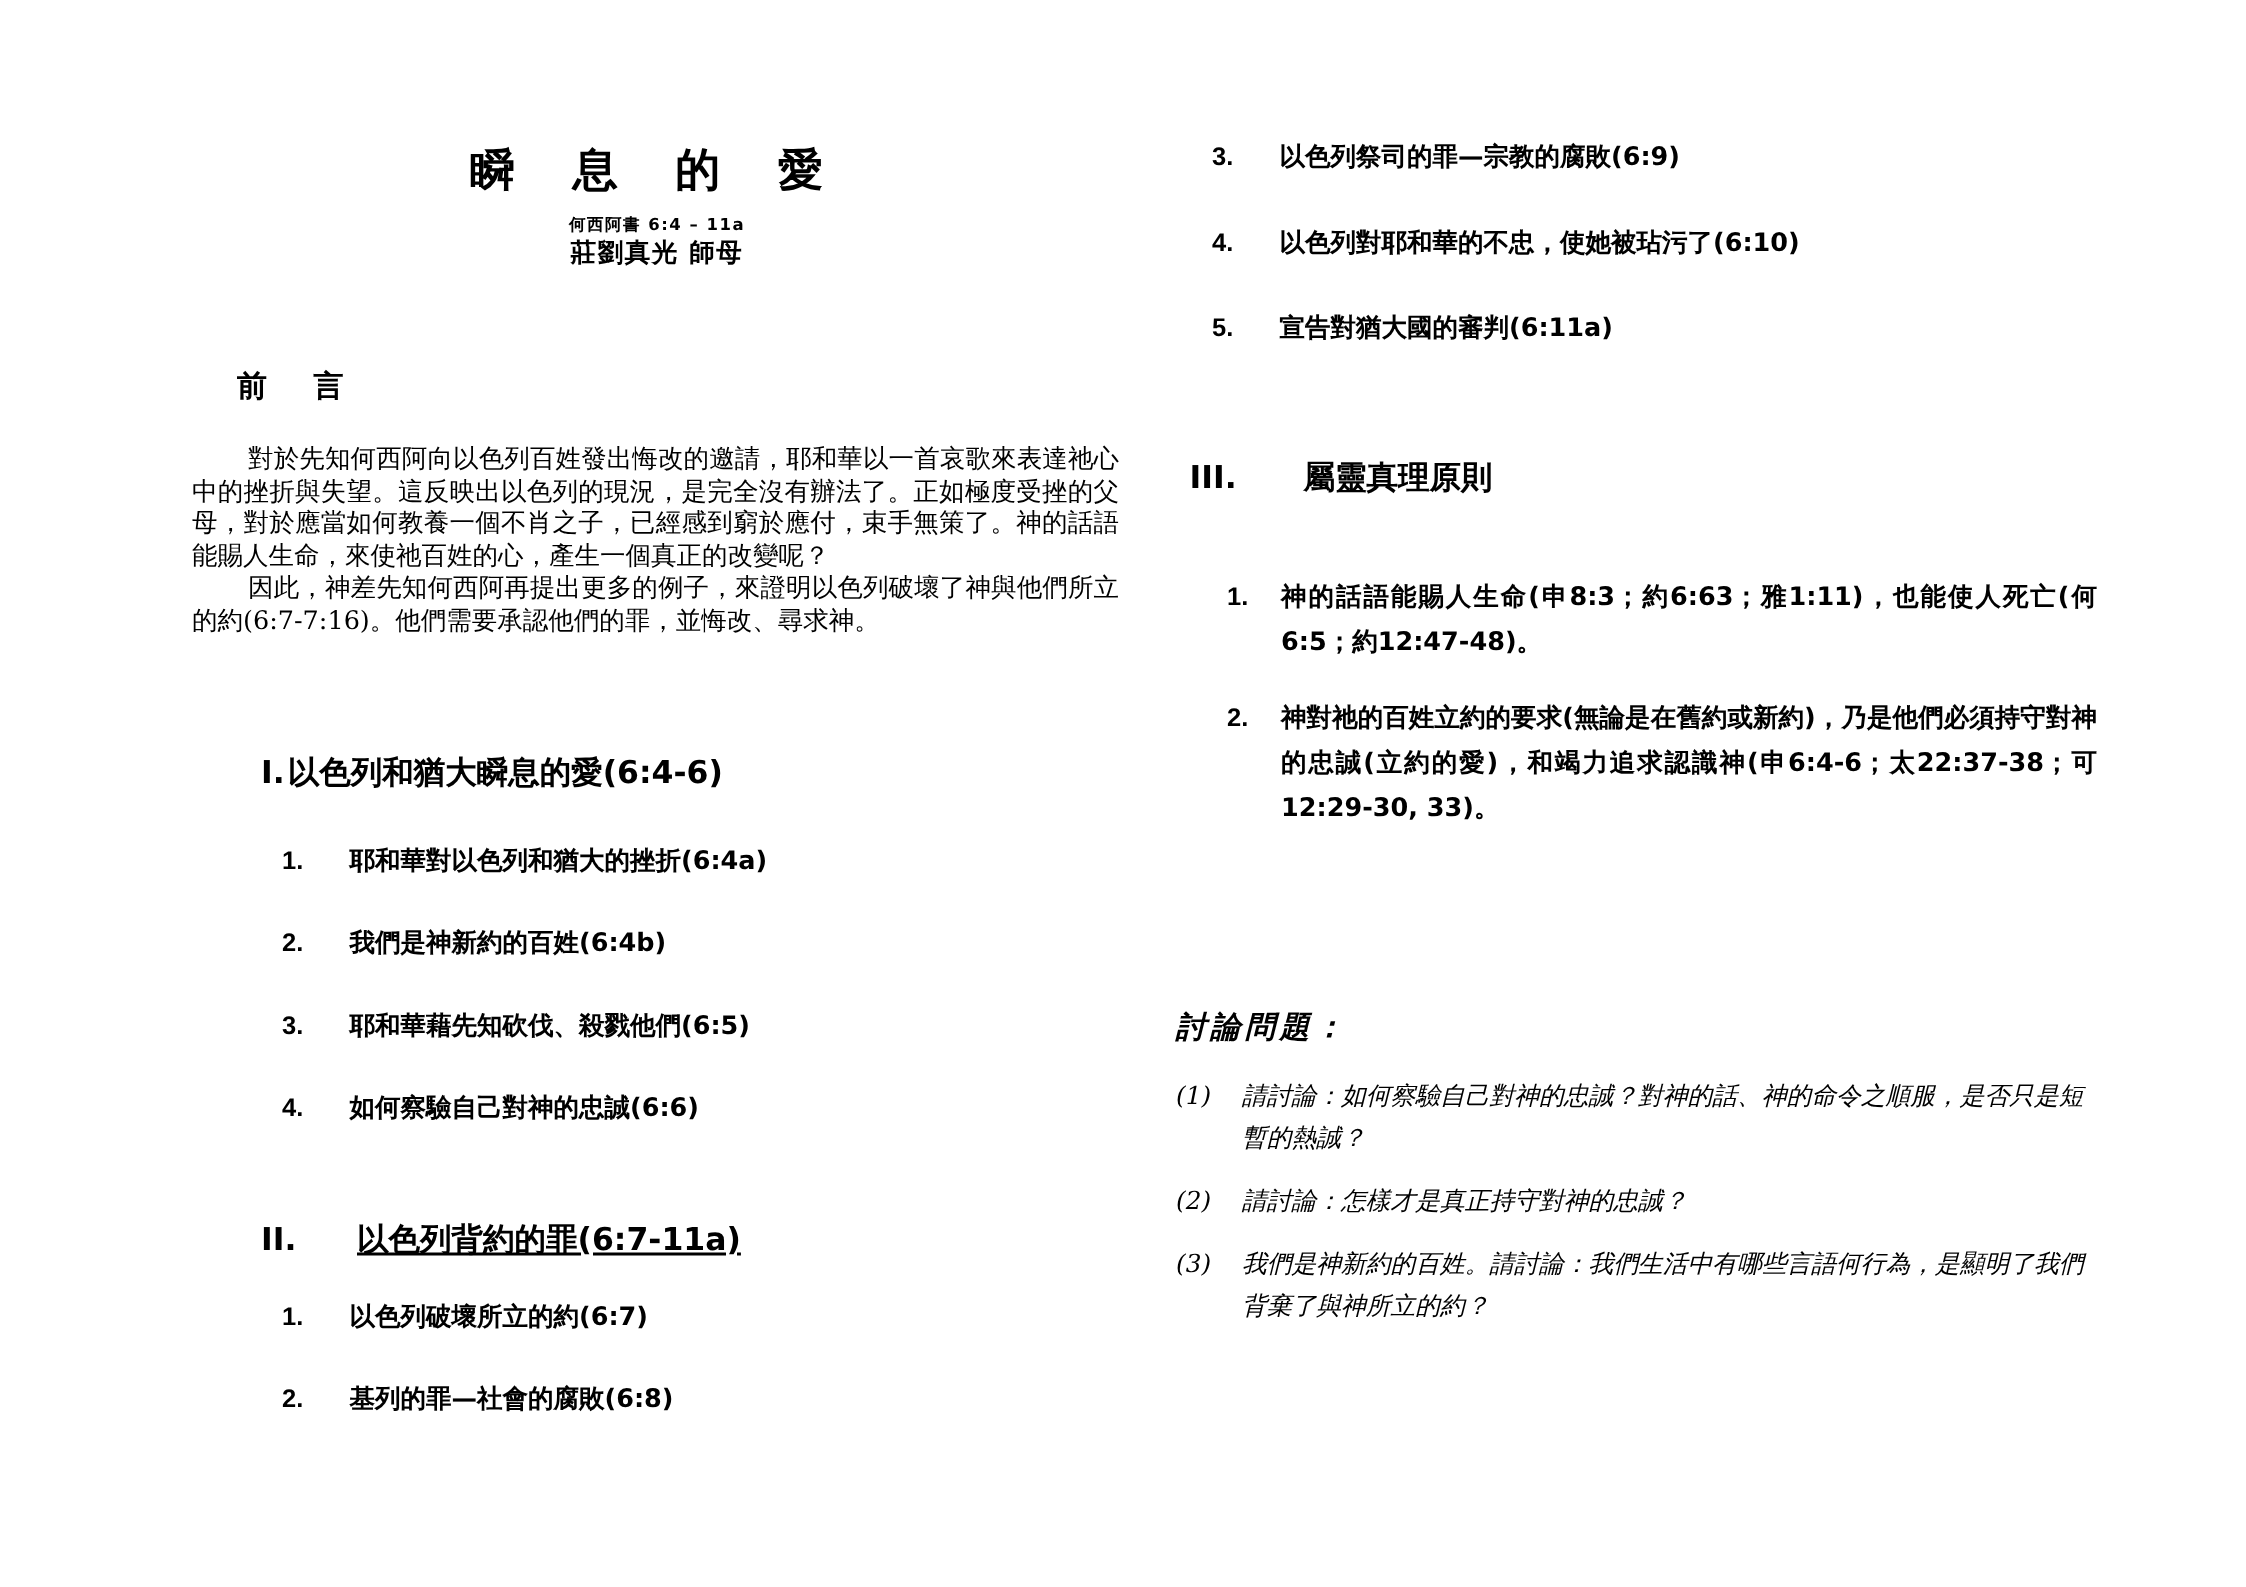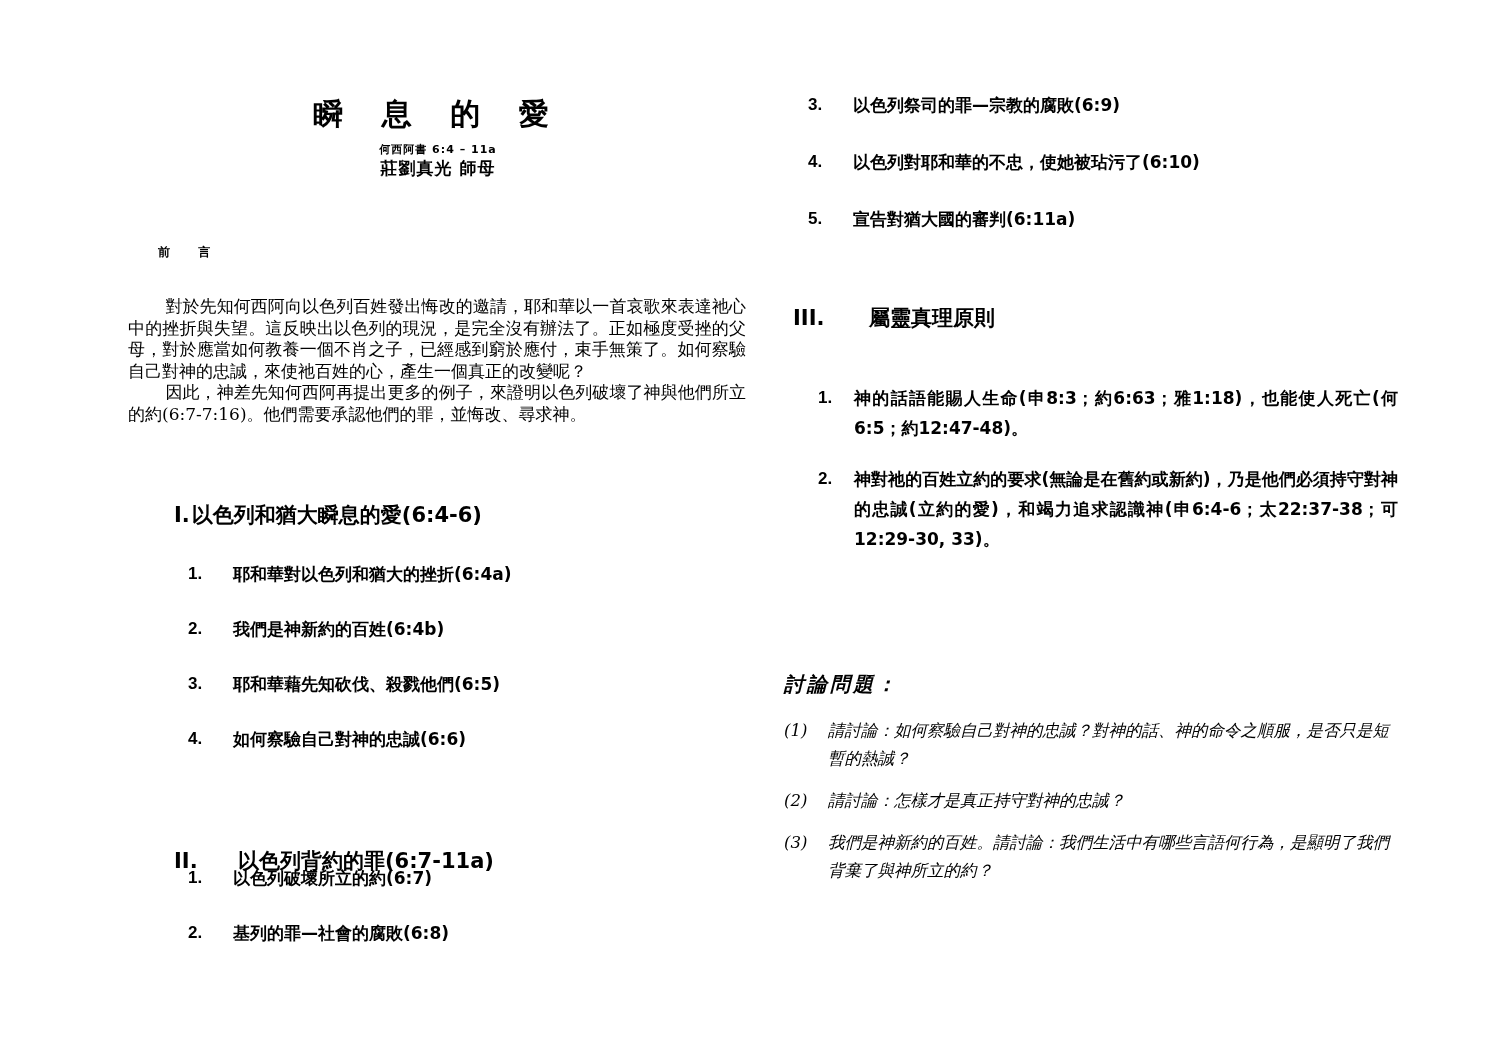--- a/index.html
+++ b/index.html
@@ -41,21 +41,21 @@
     font-size: 17px;
     margin-top: 0;
     letter-spacing: 1px;
   }
 
   
   .preface-heading {
     left: 158px; top: 244px;
     font-family: "DejaVu Sans", "Liberation Sans", sans-serif;
     font-weight: bold;
-    font-size: 12px;
+    font-size: 20px;
     letter-spacing: 12px;
   }
   .preface-body { left: 128px; top: 296px; width: 618px; }
   .preface-body p {
     margin: 0;
     font-size: 17px;
     line-height: 21.5px;
     text-align: justify;
     text-indent: 2.2em;
   }
@@ -84,21 +84,21 @@
   .item .num {
     flex: 0 0 45px;
     font-family: "Liberation Sans", sans-serif;
   }
   .item .txt { flex: 1 1 auto; }
 
   .s1-items { left: 188px; top: 562px; width: 470px; }
   .s1-items .item { margin-bottom: 31px; }
 
   .sec1-heading { left: 174px; top: 501px; }
-  .sec2-heading { left: 174px; top: 847px; }
+  .sec2-heading { left: 174px; top: 812px; text-decoration: underline; }
   .s2-items-left { left: 188px; top: 866px; width: 470px; }
   .s2-items-left .item { margin-bottom: 31px; }
 
   
   .s2-items-right { left: 808px; top: 93px; width: 560px; }
   .s2-items-right .item { margin-bottom: 33px; }
 
   .sec3-heading { left: 793px; top: 304px; }
 
   .s3-items { left: 818px; top: 383px; width: 580px; }
@@ -132,21 +132,21 @@
 <div class="page">
 
   <div class="abs doc-header">
     <div class="doc-title">瞬 息 的 愛</div>
     <div class="doc-subtitle">何西阿書 6:4 – 11a</div>
     <div class="doc-author">莊劉真光 師母</div>
   </div>
 
   <div class="abs preface-heading">前 言</div>
   <div class="abs preface-body">
-    <p>對於先知何西阿向以色列百姓發出悔改的邀請，耶和華以一首哀歌來表達祂心中的挫折與失望。這反映出以色列的現況，是完全沒有辦法了。正如極度受挫的父母，對於應當如何教養一個不肖之子，已經感到窮於應付，束手無策了。如何察驗自己對神的忠誠，來使祂百姓的心，產生一個真正的改變呢？</p>
+    <p>對於先知何西阿向以色列百姓發出悔改的邀請，耶和華以一首哀歌來表達祂心中的挫折與失望。這反映出以色列的現況，是完全沒有辦法了。正如極度受挫的父母，對於應當如何教養一個不肖之子，已經感到窮於應付，束手無策了。神的話語能賜人生命，來使祂百姓的心，產生一個真正的改變呢？</p>
     <p>因此，神差先知何西阿再提出更多的例子，來證明以色列破壞了神與他們所立的約(6:7-7:16)。他們需要承認他們的罪，並悔改、尋求神。</p>
   </div>
 
   <div class="abs sec-heading sec1 sec1-heading">
     <span class="sec-label">I.</span><span>以色列和猶大瞬息的愛(6:4-6)</span>
   </div>
 
   <div class="abs items s1-items">
     <div class="item">
       <span class="num">1.</span>
@@ -196,21 +196,21 @@
     </div>
   </div>
 
   <div class="abs sec-heading sec3 sec3-heading">
     <span class="sec-label">III.</span><span>屬靈真理原則</span>
   </div>
 
   <div class="abs items s3-items">
     <div class="item">
       <span class="num">1.</span>
-      <span class="txt">神的話語能賜人生命(申8:3；約6:63；雅1:18)，也能使人死亡(何6:5；約12:47-48)。</span>
+      <span class="txt">神的話語能賜人生命(申8:3；約6:63；雅1:11)，也能使人死亡(何6:5；約12:47-48)。</span>
     </div>
     <div class="item">
       <span class="num">2.</span>
       <span class="txt">神對祂的百姓立約的要求(無論是在舊約或新約)，乃是他們必須持守對神的忠誠(立約的愛)，和竭力追求認識神(申6:4-6；太22:37-38；可12:29-30, 33)。</span>
     </div>
   </div>
 
   <div class="abs discussion-heading">討論問題：</div>
   <div class="abs questions">
     <div class="question">

